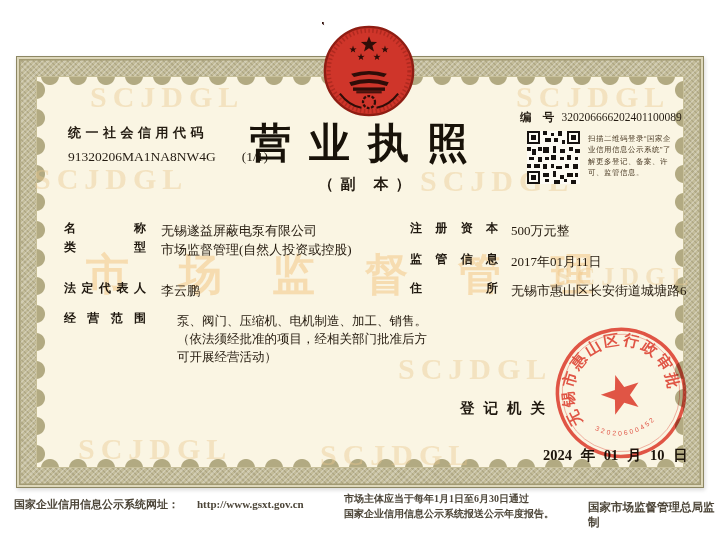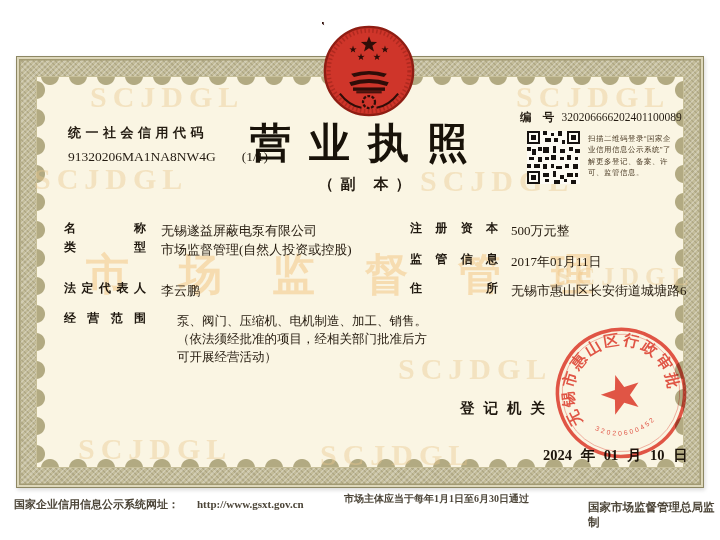--- a/index.html
+++ b/index.html
@@ -267,14 +267,15 @@
       <textPath href="#sealArcB" startOffset="8">32020600452</textPath>
     </text>
   </g>
 </svg>
 
 <div class="abs footer-text f-left">
   <span>国家企业信用信息公示系统网址：</span><span class="f-url">http://www.gsxt.gov.cn</span>
 </div>
 <div class="abs footer-text f-mid">
   <div>市场主体应当于每年1月1日至6月30日通过</div>
+  <div>国家企业信用信息公示系统报送公示年度报告。</div>
 </div>
 <div class="abs footer-text f-right">国家市场监督管理总局监制</div>
 
 </body></html>

